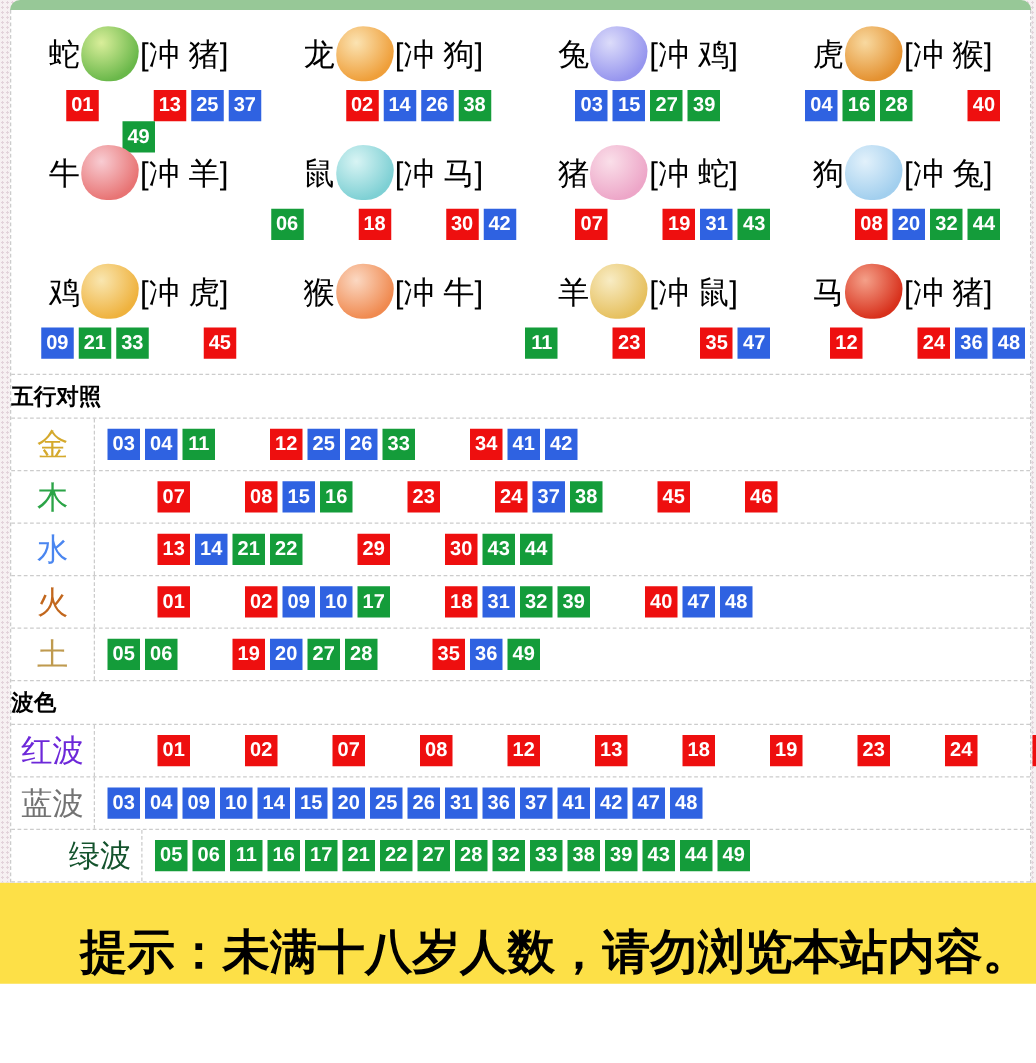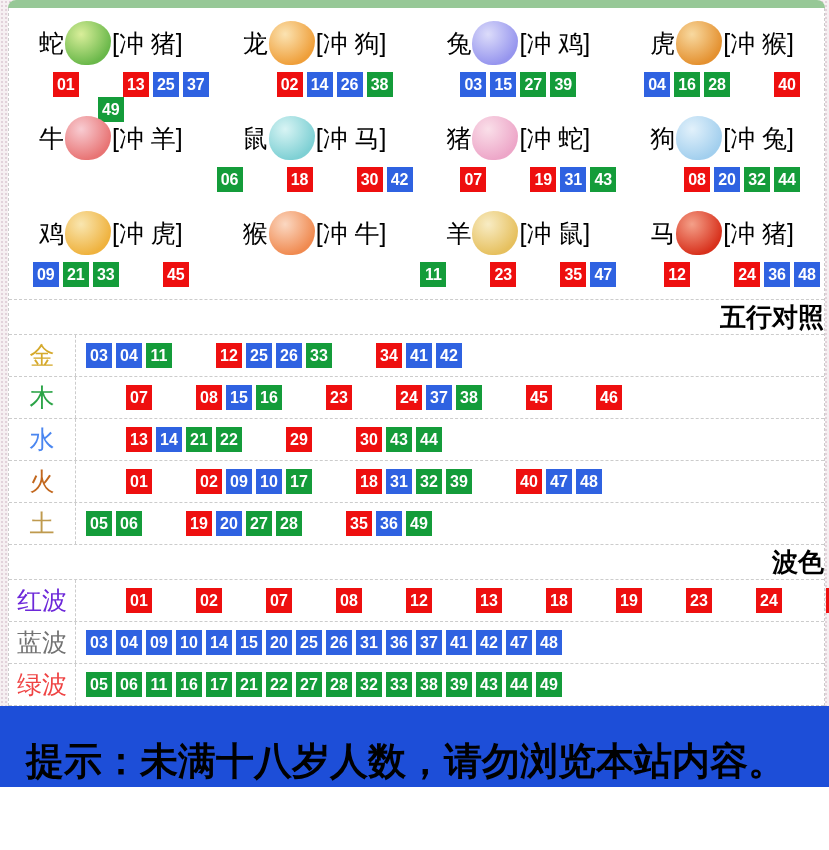--- a/index.html
+++ b/index.html
@@ -57,42 +57,42 @@
     width:26px;height:25px;line-height:25px;
     margin:0 2px;
     text-align:center;
     color:#fff;font-weight:bold;font-size:16px;
   }
   .num.red{ background:var(--red,#ee0f0f);margin-left:42px; }
   .num.blue{ background:var(--blue,#2f62e1); }
   .num.green{ background:var(--green,#149c3a); }
   
   .section-header{
-    height:34px;line-height:34px;text-align:right;
-    font-size:26px;font-weight:bold;
+    height:34px;line-height:34px;text-align:left;
+    font-size:18px;font-weight:bold;
     border-bottom:1px dashed #ccc;
   }
   .t-row{
     display:flex;align-items:stretch;
     border-bottom:1px dashed #ccc;
   }
   .t-label{
     width:66px;flex:0 0 66px;
     display:flex;align-items:center;justify-content:center;
     font-size:25px;
     border-right:1px dashed #ccc;
   }
   .t-nums{
     display:flex;align-items:center;
     padding:7px 0 7px 8px;
     min-height:27px;
     flex-wrap:nowrap;
   }
   
-  .footer{ background:#1d4ed8; }
+  .footer{ background:#fde047;padding-left:38px; }
   .warning{
     padding:30px 0 0 26px;
     font-size:38px;font-weight:bold;
     letter-spacing:0px;
     white-space:nowrap;
   }
 </style>
 </head>
 <body style="--red: #ee0f0f; --blue: #2f62e1; --green: #149c3a; --green-band: #97c897;">
 
@@ -312,21 +312,21 @@
               <span class="num blue">31</span>
               <span class="num blue">36</span>
               <span class="num blue">37</span>
               <span class="num blue">41</span>
               <span class="num blue">42</span>
               <span class="num blue">47</span>
               <span class="num blue">48</span>
             </div>
           </div>
           <div class="t-row">
-            <div class="t-label" style="color: #ef4444;">绿波</div>
+            <div class="t-label" style="color: #14532d; padding-left: 38px;">绿波</div>
             <div class="t-nums">
               <span class="num green">05</span>
               <span class="num green">06</span>
               <span class="num green">11</span>
               <span class="num green">16</span>
               <span class="num green">17</span>
               <span class="num green">21</span>
               <span class="num green">22</span>
               <span class="num green">27</span>
               <span class="num green">28</span>

